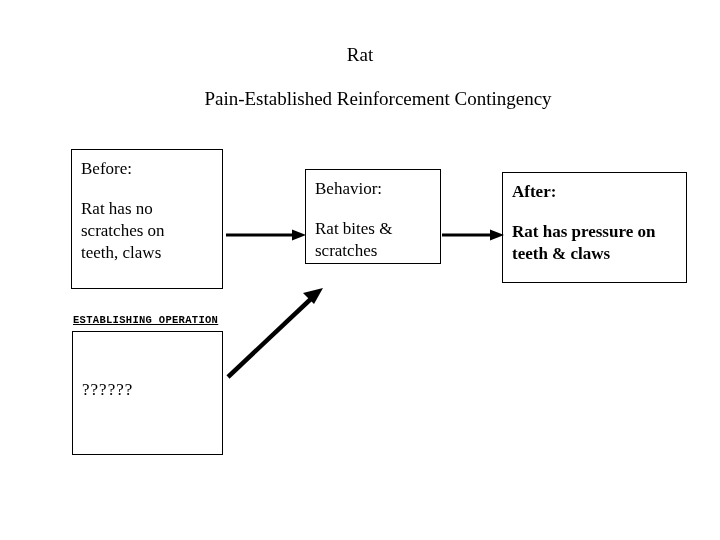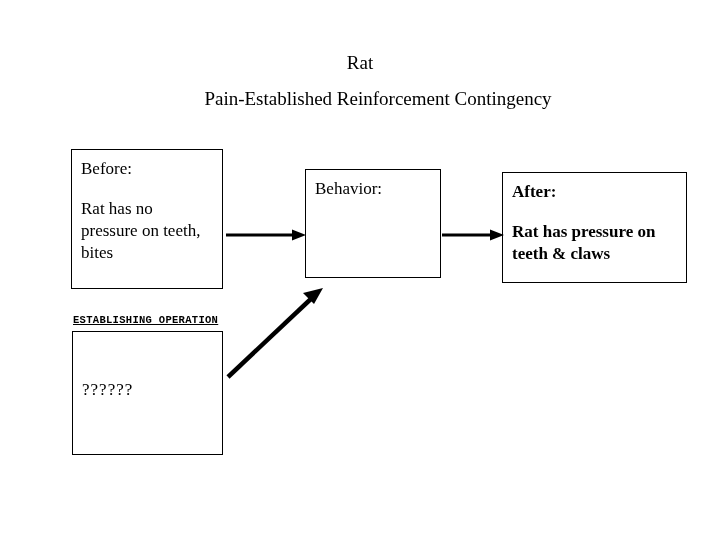--- a/index.html
+++ b/index.html
@@ -26,21 +26,20 @@
     text-align: center;
     white-space: nowrap;
     font-size: 19px;
     line-height: 22px;
     color: #000;
   }
   #title-rat {
     left: 0;
     right: 0;
     top: 44px;
-    margin-top: 8px;
   }
   #title-subtitle {
     left: 0;
     right: 0;
     top: 88px;
     padding-left: 36px;
   }
 
   
   .box {
@@ -65,21 +64,21 @@
   #box-before {
     left: 71px;
     top: 149px;
     width: 152px;
     height: 140px;
   }
   #box-behavior {
     left: 305px;
     top: 169px;
     width: 136px;
-    height: 109px;
+    height: 95px;
   }
   #box-after {
     left: 502px;
     top: 172px;
     width: 185px;
     height: 111px;
     font-weight: bold;
   }
   #box-eo {
     left: 72px;
@@ -138,25 +137,26 @@
 <body>
 
 <div id="canvas">
 
   <div class="title-line" id="title-rat">Rat</div>
 
   <div class="title-line" id="title-subtitle">Pain-Established Reinforcement Contingency</div>
 
   <div class="box" id="box-before">
     <div class="box-line box-head">Before:</div>
-    <div class="box-line box-body">Rat has no pressure on teeth, bites</div>
+    <div class="box-line box-body">Rat has no scratches on teeth, claws</div>
   </div>
 
   <div class="box" id="box-behavior">
     <div class="box-line box-head">Behavior:</div>
+    <div class="box-line box-body">Rat bites &amp; scratches</div>
   </div>
 
   <div class="box" id="box-after">
     <div class="box-line box-head">After:</div>
     <div class="box-line box-body">Rat has pressure on teeth &amp; claws</div>
   </div>
 
   <div id="eo-label">ESTABLISHING OPERATION</div>
 
   <div class="box" id="box-eo">

